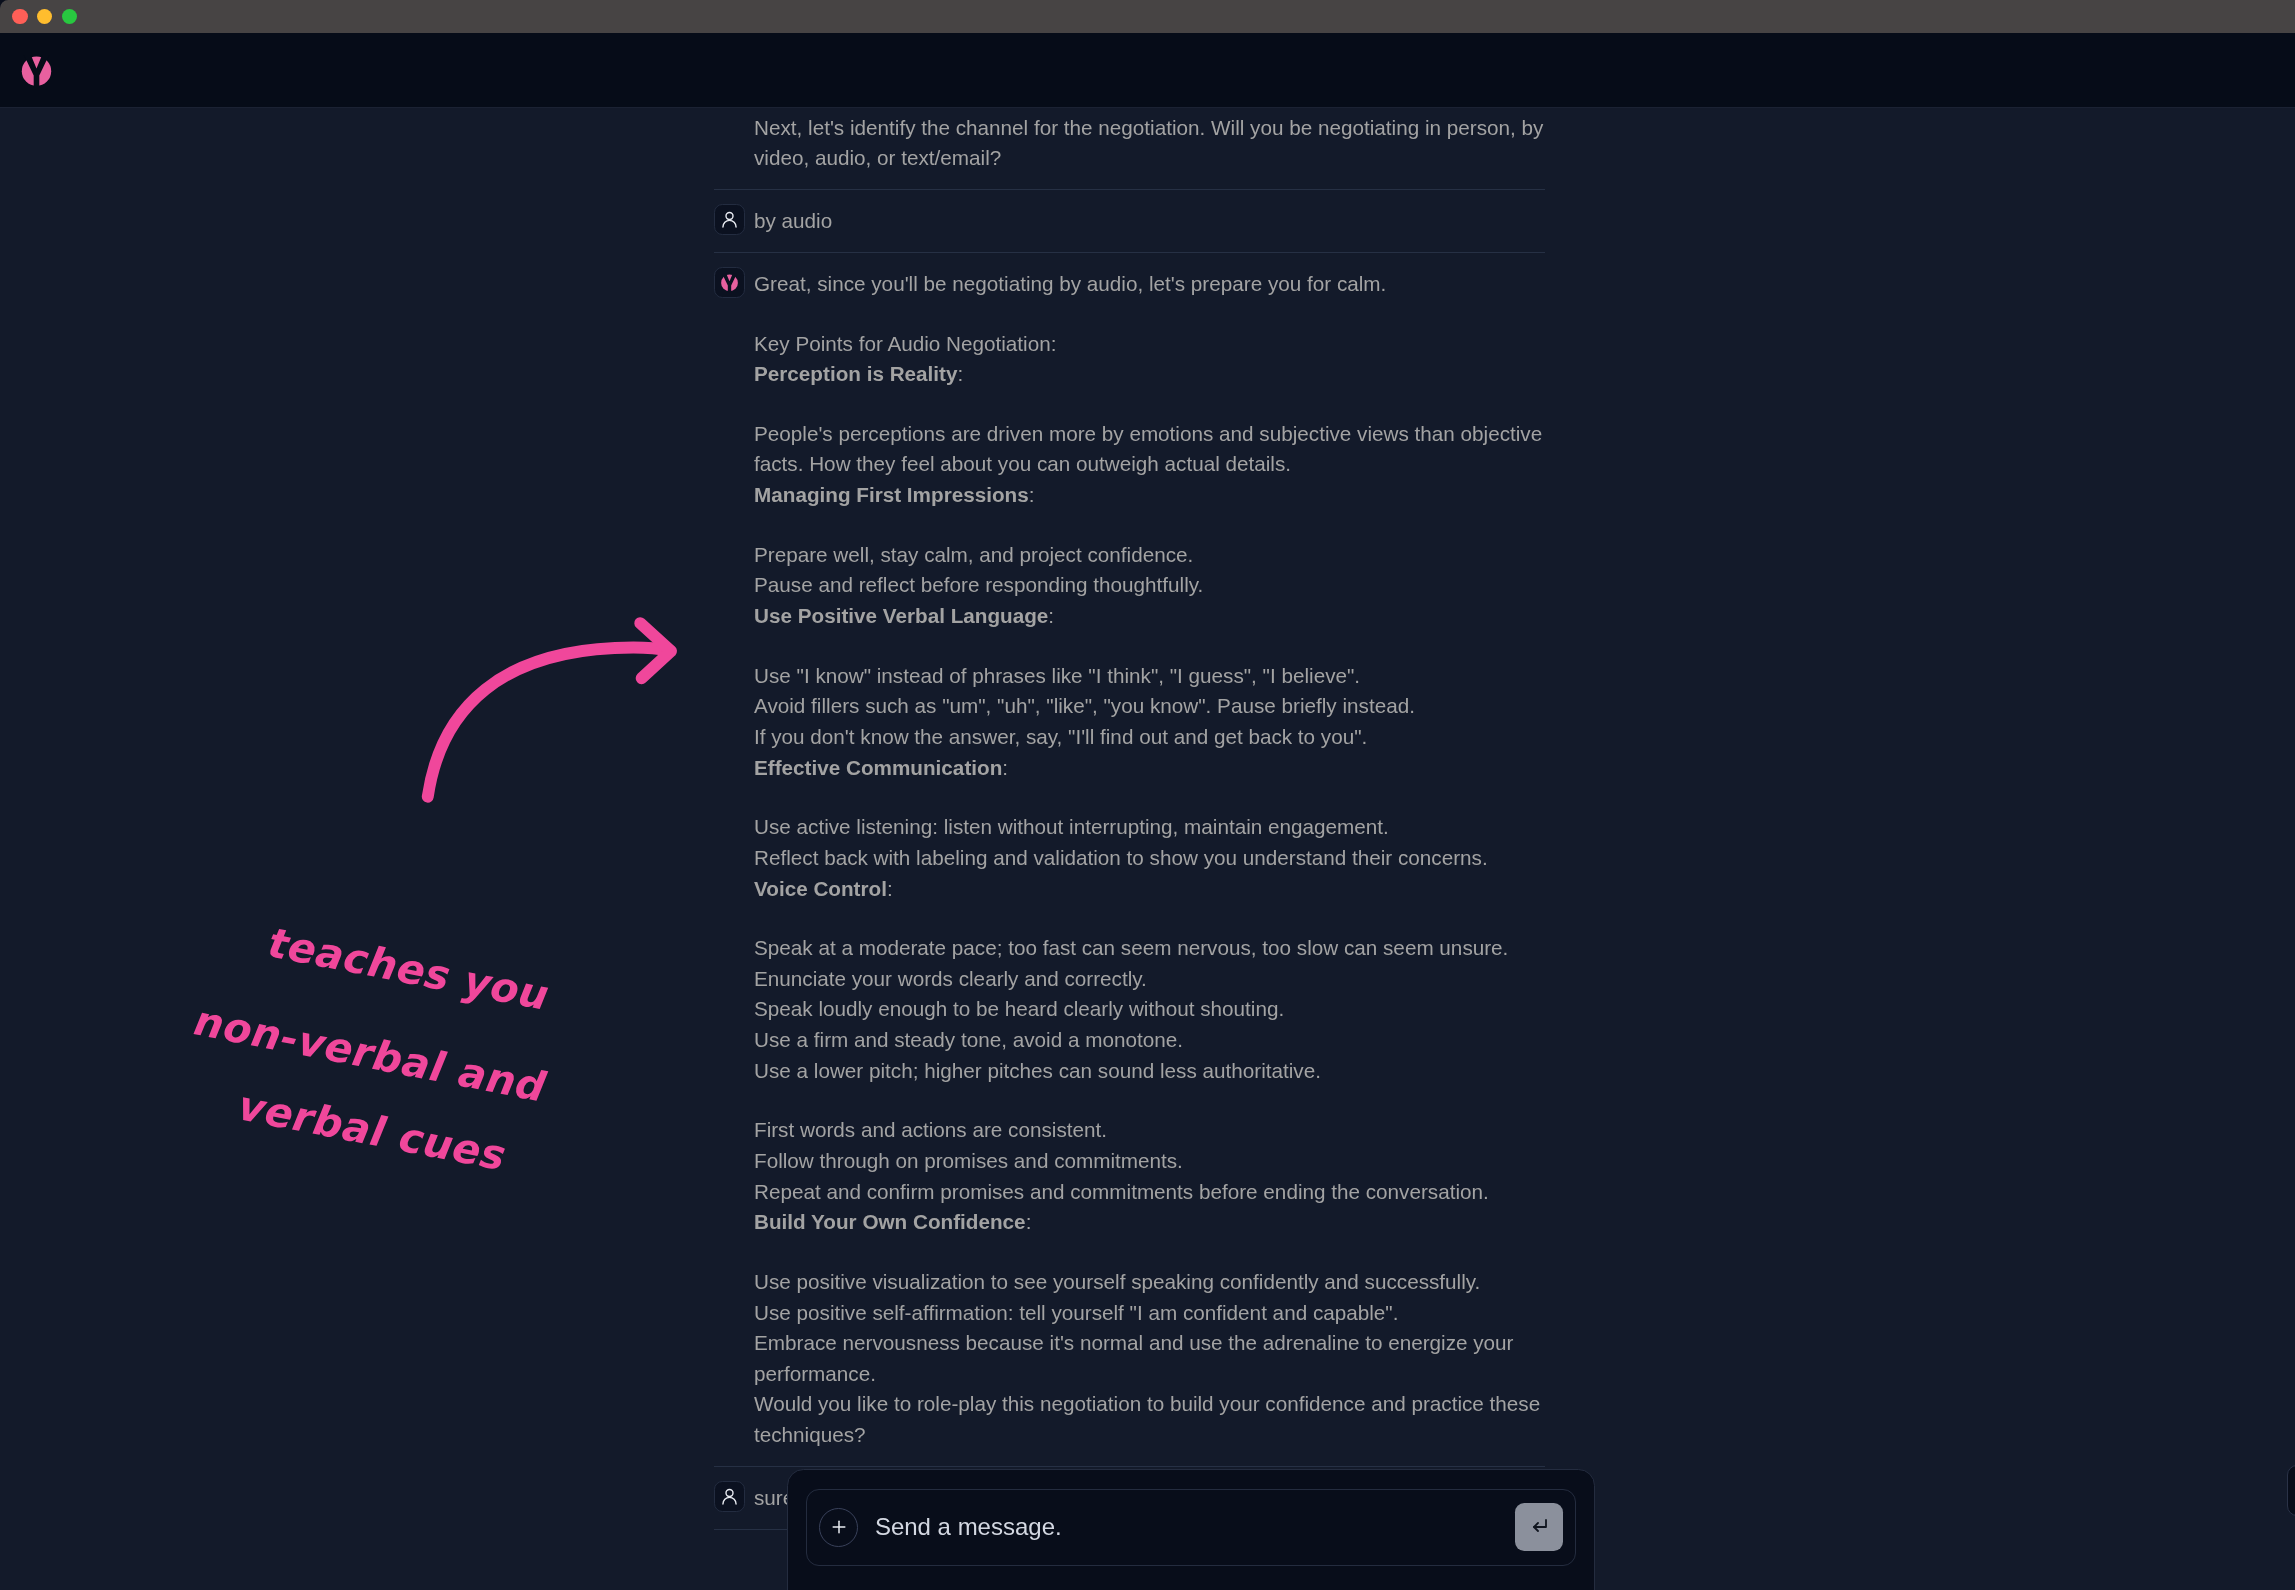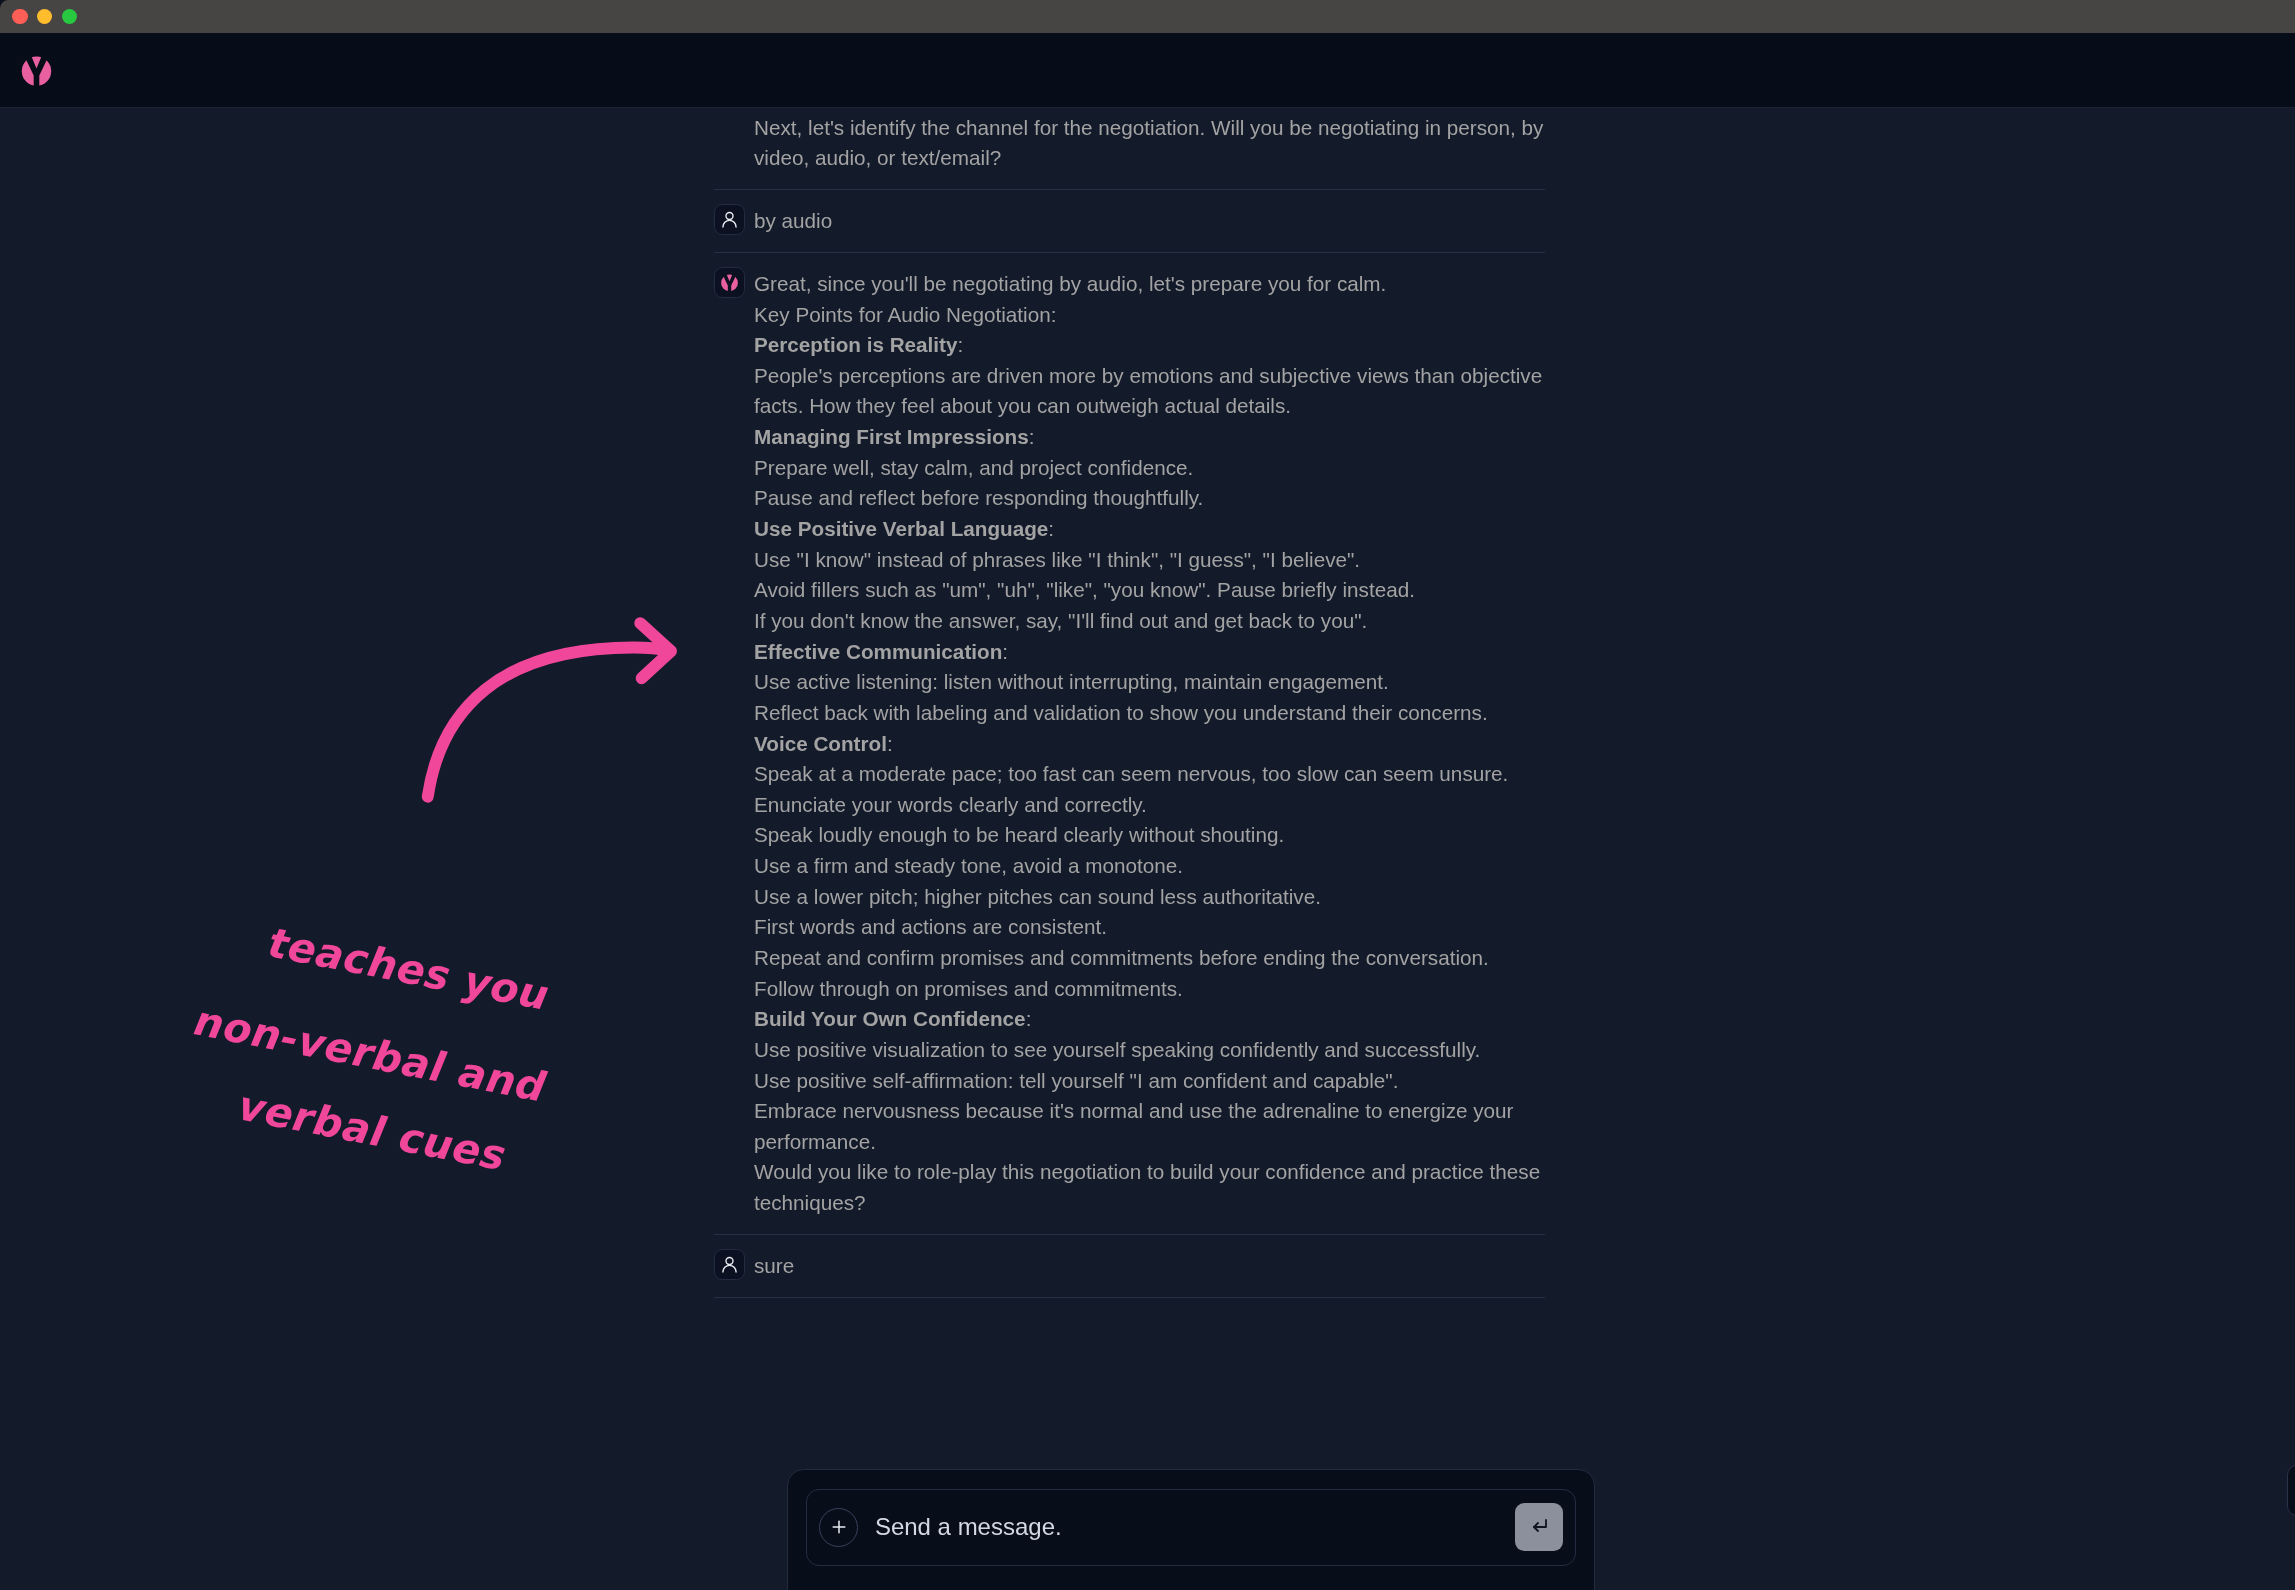--- a/index.html
+++ b/index.html
@@ -89,21 +89,21 @@
   .msg-avatar svg { width: 21px; height: 21px; display: block; }
 
   .msg-body {
     margin-left: 40px;
     color: #a3a3a3;
     font-size: 20.7px;
     line-height: 1.48;
   }
   .msg-body p { margin: 0 0 5.5px 0; }
   .msg-body p:last-child { margin-bottom: 0; }
-  .msg-body p.spaced { }
+  .msg-body p.spaced { margin-top: 29px; }
   .msg-body .hd { font-weight: 700; text-align: center; }
   .msg-body .tight { margin: 0; }
 
   
   #annotation {
     position: absolute;
     left: 0; top: 108px;
     width: 716px; height: 1482px;
     pointer-events: none;
   }
@@ -266,22 +266,22 @@
         <p class="tight">Reflect back with labeling and validation to show you understand their concerns.</p>
         <p class="tight"><span class="hd">Voice Control</span><span>:</span></p>
 
         <p class="spaced tight">Speak at a moderate pace; too fast can seem nervous, too slow can seem unsure.</p>
         <p class="tight">Enunciate your words clearly and correctly.</p>
         <p class="tight">Speak loudly enough to be heard clearly without shouting.</p>
         <p class="tight">Use a firm and steady tone, avoid a monotone.</p>
         <p class="tight">Use a lower pitch; higher pitches can sound less authoritative.</p>
 
         <p class="spaced tight">First words and actions are consistent.</p>
+        <p class="tight">Follow through on promises and commitments.</p>
         <p class="tight">Repeat and confirm promises and commitments before ending the conversation.</p>
-        <p class="tight">Follow through on promises and commitments.</p>
         <p class="tight"><span class="hd">Build Your Own Confidence</span><span>:</span></p>
 
         <p class="spaced tight">Use positive visualization to see yourself speaking confidently and successfully.</p>
         <p class="tight">Use positive self-affirmation: tell yourself "I am confident and capable".</p>
         <p class="tight">Embrace nervousness because it's normal and use the adrenaline to energize your performance.</p>
         <p class="tight">Would you like to role-play this negotiation to build your confidence and practice these techniques?</p>
 
       </div>
     </div>
 

